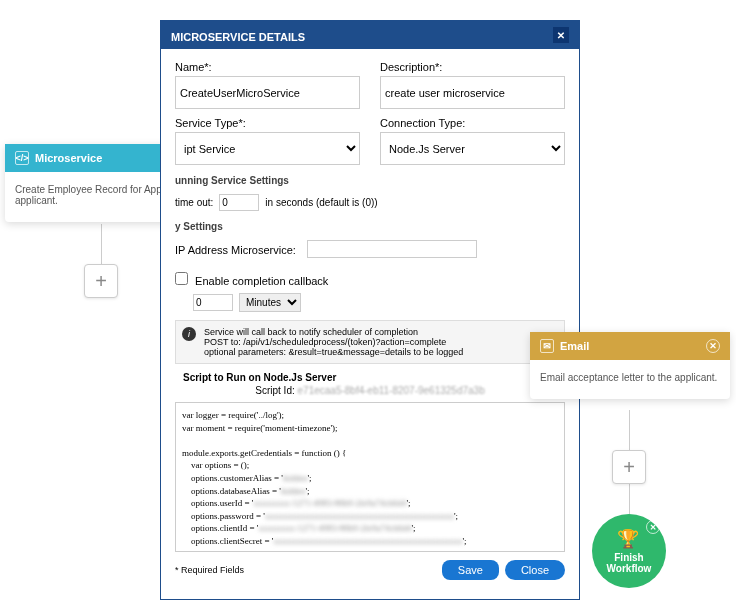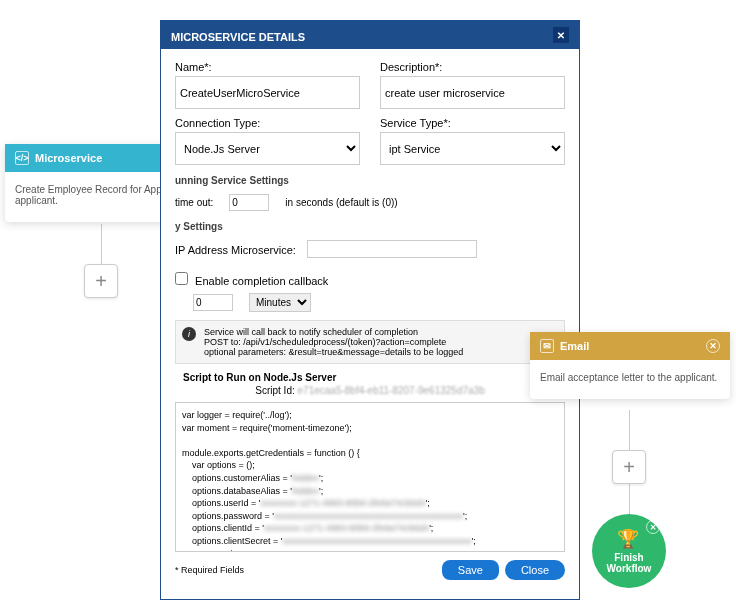--- a/index.html
+++ b/index.html
@@ -11,35 +11,35 @@
 .modal-body { padding: 12px 14px; overflow-y: auto; height: calc(100% - 28px); }
 
 .row2 { display: flex; gap: 20px; margin-bottom: 8px; }
 .col { flex: 1; }
 .label { font-size: 11px; margin-bottom: 3px; display: block; }
 .input, .select { width: 100%; border: 1px solid #ccc; padding: 3px 4px; font-size: 11px; height: 33px; }
 .select { background: #fff; }
 
 .section-title { color: #404040; font-weight: bold; font-size: 10px; margin: 10px 0 8px; }
 
-.inline { display: flex; align-items: center; gap: 16px; font-size: 10px; }
+.inline { display: flex; align-items: center; gap: 6px; font-size: 10px; }
 .num { width: 40px; border: 1px solid #ccc; padding: 2px; font-size: 10px; }
 .sel-sm { border: 1px solid #ccc; padding: 2px; font-size: 10px; }
 
 .chk { margin-right: 4px; }
 .chkrow { margin: 6px 0; font-size: 11px; }
 .ip-input { width: 170px; border: 1px solid #ccc; height: 18px; margin-left: 8px; }
 
 .info-box { display: flex; gap: 8px; background: #f5f5f5; border: 1px solid #ddd; padding: 6px; font-size: 9px; margin: 8px 0; }
 .info-icon { width: 14px; height: 14px; border-radius: 50%; background: #333; color: #fff; display: flex; align-items: center; justify-content: center; font-size: 9px; font-style: italic; flex-shrink: 0; }
 
 .script-label { font-size: 10px; font-weight: bold; margin: 6px 8px 2px; }
 .script-id { text-align: center; font-size: 10px; margin-bottom: 6px; }
 .script-id .id-val { color: #aaa; filter: blur(1px); }
-.code-box { border: 1px solid #ccc; padding: 6px; font-family: Liberation Sans, sans-serif; font-size: 9px; line-height: 1.4; height: 150px; overflow: hidden; white-space: pre; }
+.code-box { border: 1px solid #ccc; padding: 6px; font-family: Liberation Serif, serif; font-size: 9px; line-height: 1.4; height: 150px; overflow: hidden; white-space: pre; }
 .blur { filter: blur(2px); color: #888; }
 
 .footer { display: flex; align-items: center; margin-top: 8px; }
 .req { font-size: 9px; }
 .spacer { flex: 1; }
 .btn { border: none; border-radius: 12px; padding: 4px 16px; font-size: 11px; color: #fff; cursor: pointer; margin-left: 6px; }
 .btn-save { background: #1976d2; border-radius: 8px; }
 .btn-close { background: #1976d2; }
 
 
@@ -97,26 +97,26 @@
         <input class="input" value="CreateUserMicroService" style="">
       </div>
       <div class="col">
         <span class="label">Description*:</span>
         <input class="input" value="create user microservice" style="">
       </div>
     </div>
 
     <div class="row2">
       <div class="col">
+        <span class="label">Service Type*:</span>
+        <select class="select"><option>ipt Service</option></select>
+      </div>
+      <div class="col">
         <span class="label">Connection Type:</span>
         <select class="select"><option>Node.Js Server</option></select>
-      </div>
-      <div class="col">
-        <span class="label">Service Type*:</span>
-        <select class="select"><option>ipt Service</option></select>
       </div>
     </div>
 
     <div class="section-title">unning Service Settings</div>
     <div class="inline">
       <span>time out:</span>
       <input class="num" value="0" style="">
       <span>in seconds (default is (0))</span>
     </div>
 

